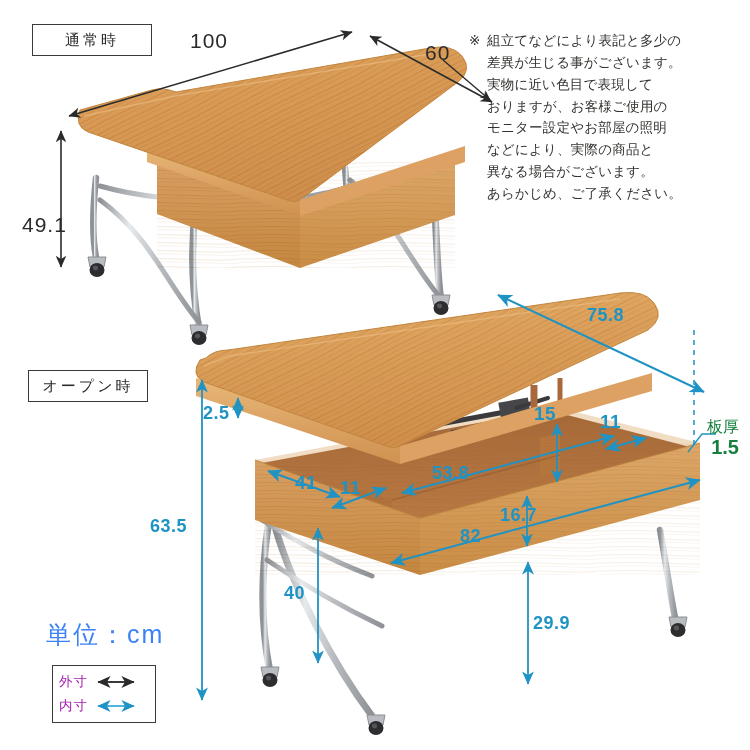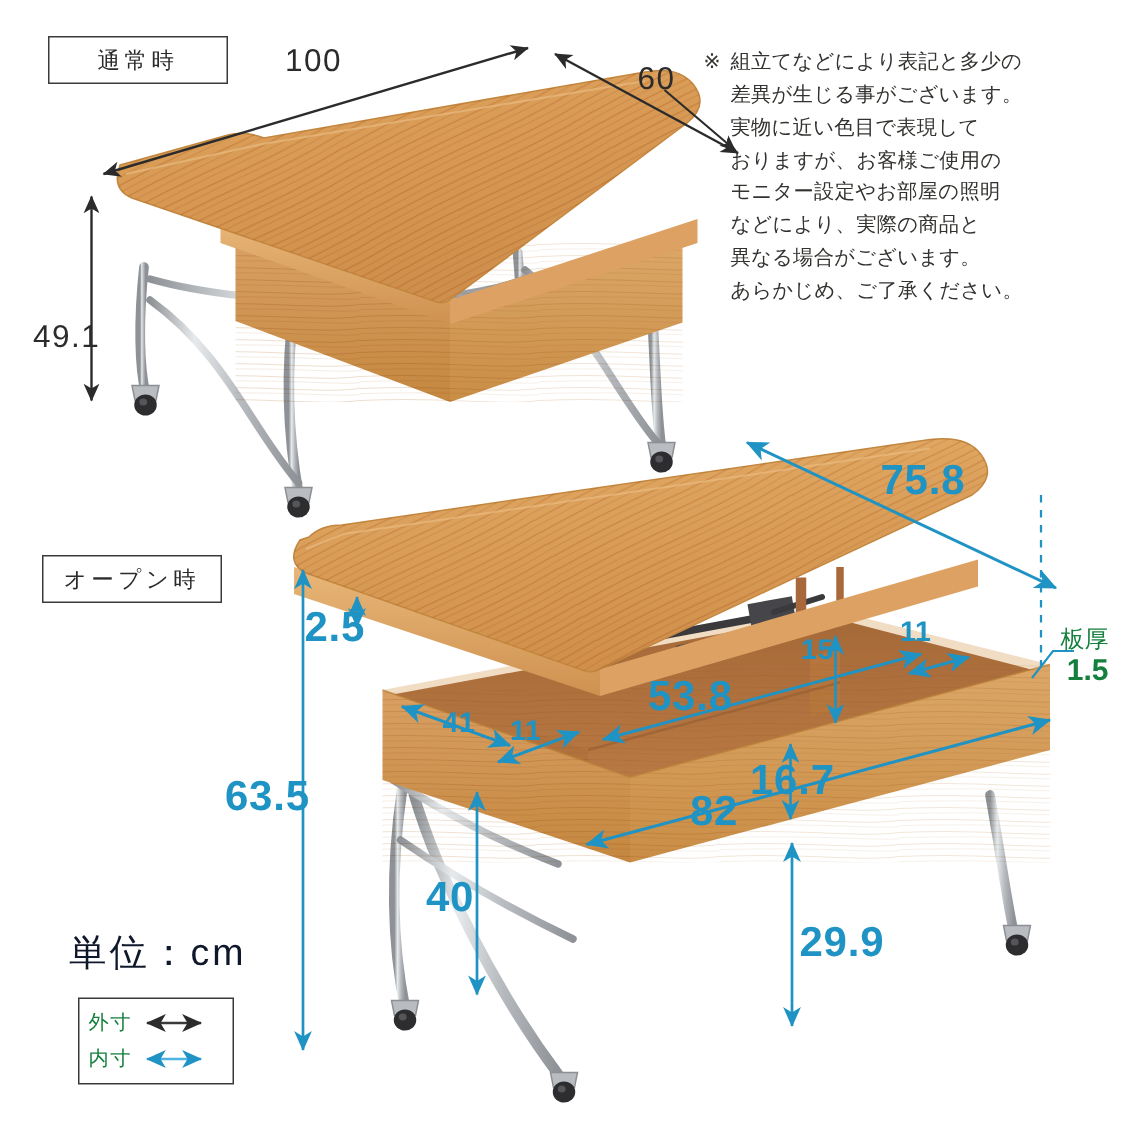--- a/index.html
+++ b/index.html
@@ -44,37 +44,37 @@
 
   
   .dim-out {
     color: #2b2b2b;
     font-size: 21px;
     letter-spacing: 1px;
   }
   
   .dim-in {
     color: #1f93c4;
-    font-size: 28px;
+    font-size: 18px;
     font-weight: 600;
     letter-spacing: 0.5px;
   }
   .dim-in.small { font-size: 19px; }
 
   #n-100 { left: 190px; top: 30px; }
   #n-60  { left: 425px; top: 42px; }
   #n-491 { left: 22px;  top: 168px; margin-top: 46px; }
 
   #n-758 { left: 587px; top: 306px; }
   #n-25  { left: 203px; top: 404px; }
   #n-635 { left: 150px; top: 494px; margin-top: 23px; }
   #n-51  { left: 295px; top: 473px; }
   #n-11a { left: 340px; top: 478px; }
-  #n-538 { left: 432px; top: 450px; }
-  #n-15  { left: 534px; top: 424px; }
+  #n-538 { left: 432px; top: 464px; }
+  #n-15  { left: 534px; top: 404px; }
   #n-11b { left: 600px; top: 412px; }
   #n-167 { left: 500px; top: 506px; }
   #n-82  { left: 460px; top: 527px; text-align: center; }
   #n-40  { left: 284px; top: 584px; }
   #n-299 { left: 533px; top: 614px; }
 
   
   #thickness-callout {
     position: absolute;
     left: 707px; top: 418px;
@@ -97,42 +97,42 @@
   }
   #disclaimer .mark {
     position: absolute;
     left: -18px; top: 0;
   }
 
   
   #units {
     position: absolute;
     left: 46px; top: 618px;
-    color: #0f172a;
+    color: #3b82f6;
     font-size: 25px;
     letter-spacing: 2px;
   }
   #legend {
     position: absolute;
     left: 52px; top: 665px;
     width: 104px; height: 58px;
     border: 1.4px solid #3a3a3a;
     background: #fff;
     box-sizing: border-box;
     padding: 4px 6px;
   }
   .legend-row {
     display: flex;
     align-items: center;
     height: 24px;
     gap: 4px;
   }
   .legend-row .lg-text {
     font-size: 13.5px;
-    color: #15803d;
+    color: #a21caf;
     letter-spacing: 1px;
   }
   .legend-row svg { display: block; }
 </style>
 </head>
 <body>
 
 <div id="page">
 
   <svg id="art" viewBox="0 0 750 750">

